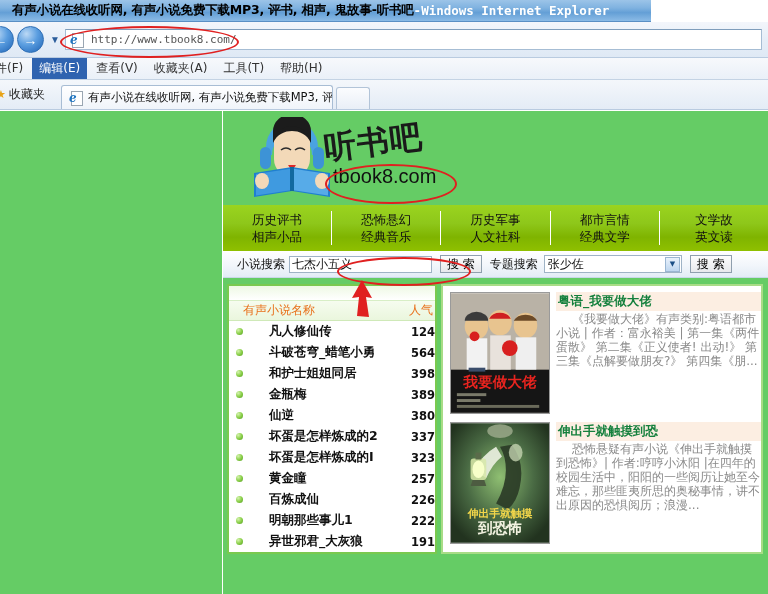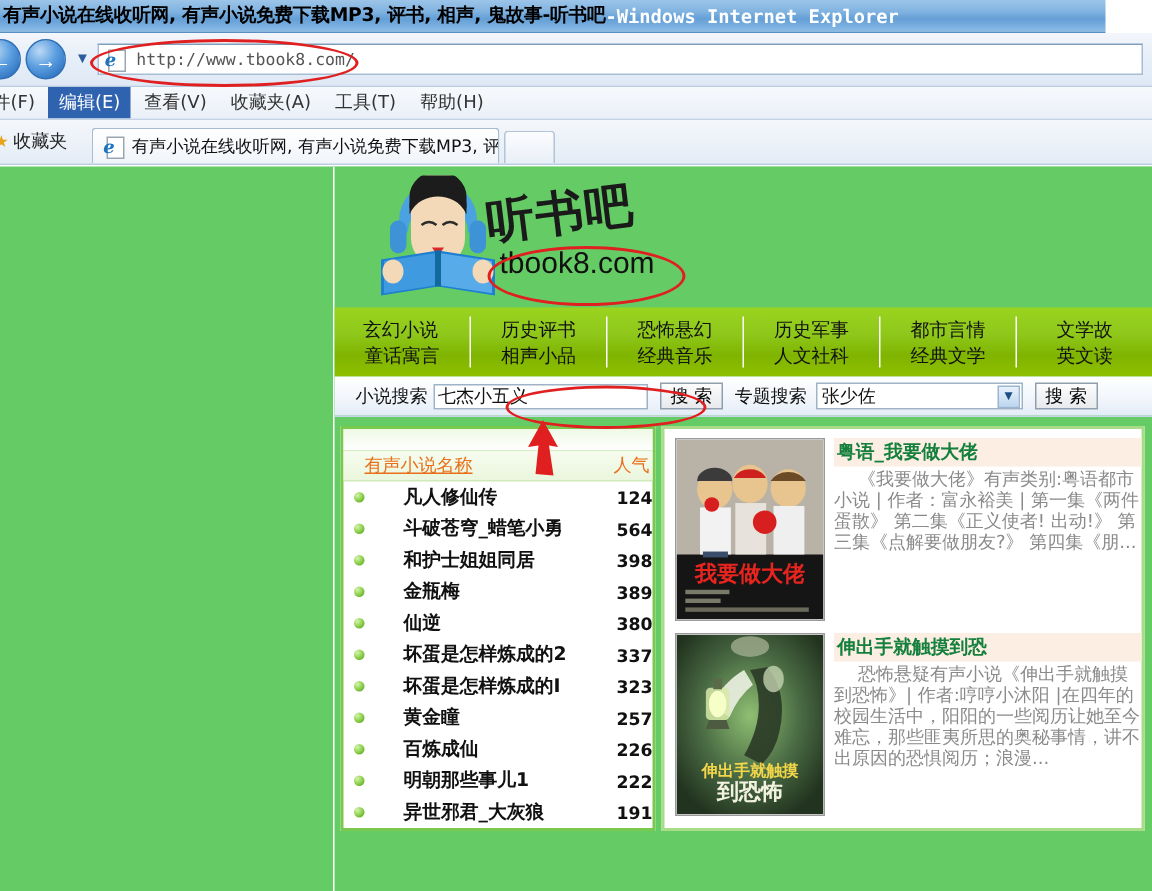--- a/index.html
+++ b/index.html
@@ -3,25 +3,25 @@
 <meta charset="utf-8">
 <style>
   html,body{margin:0;padding:0;}
   body{
     width:768px;height:594px;overflow:hidden;
     font-family:"Liberation Sans","DejaVu Sans",sans-serif;
     font-size:12px;background:#fff;position:relative;
   }
   
   .titlebar{
-    height:22px;width:737px;
+    height:22px;width:651px;
     background:linear-gradient(to bottom,#9cc4e8 0%,#7fb2e0 38%,#649fd6 60%,#8bbbe6 100%);
     border-bottom:1px solid #5a8fc4;
     display:flex;align-items:center;box-sizing:border-box;
-    padding-left:2px;overflow:hidden;white-space:nowrap;
+    padding-left:12px;overflow:hidden;white-space:nowrap;
   }
   .titlebar .ttxt{
     font-family:"DejaVu Sans",sans-serif;
     font-size:12.5px;font-weight:bold;color:#000;
     letter-spacing:-0.2px;
   }
   .titlebar .tapp{
     font-family:"DejaVu Sans Mono","Liberation Mono",monospace;
     font-size:12.5px;font-weight:bold;color:#fff;
   }
@@ -202,21 +202,21 @@
     background:linear-gradient(to bottom,#eef9e4,#ffffff);
     border-bottom:1px solid #d8eec6;
   }
   .lc-head{
     height:20px;box-sizing:border-box;
     background:linear-gradient(to bottom,#f6fcef,#eaf6dd);
     border-bottom:1px solid #cfe9b8;
     display:flex;align-items:center;
     font-family:"DejaVu Sans",sans-serif;font-size:12px;color:#e8701a;
   }
-  .lc-head .nm{padding-left:14px;flex:1;text-decoration:underline;}
+  .lc-head .nm{padding-left:14px;flex:1;}
   .lc-head .pv{width:44px;text-align:right;padding-right:2px;}
   .lrow{
     height:21px;display:flex;align-items:center;
     font-family:"DejaVu Sans",sans-serif;font-size:12.5px;color:#111;font-weight:bold;
   }
   .bullet{
     width:7px;height:7px;border-radius:50%;flex:none;margin:0 4px 0 7px;
     background:radial-gradient(circle at 32% 30%,#d6f3b0 0%,#8fd24f 48%,#4f9b18 100%);
   }
   .lrow .nm{flex:1;padding-left:22px;white-space:nowrap;overflow:hidden;}
@@ -325,24 +325,20 @@
         <path d="M80 57 L44 51.5 L44 73 L80 78.5 Z" fill="#57abe8"></path>
         <rect x="42" y="50" width="4" height="24" fill="#12699f"></rect>
         <ellipse cx="14" cy="64" rx="7" ry="8" fill="#f3d9b8"></ellipse>
         <ellipse cx="74" cy="64" rx="7" ry="8" fill="#f3d9b8"></ellipse>
       </svg>
       <div class="logo-text">听书吧</div>
       <div class="logo-dom">tbook8.com</div>
     </div>
 
     <div class="nav">
-      <div class="navcell">
-        <div class="c1">玄幻小说</div>
-        <div>童话寓言</div>
-      </div>
       <div class="navcell">
         <div>历史评书</div>
         <div>相声小品</div>
       </div>
       <div class="navcell">
         <div>恐怖悬幻</div>
         <div>经典音乐</div>
       </div>
       <div class="navcell">
         <div>历史军事</div>

